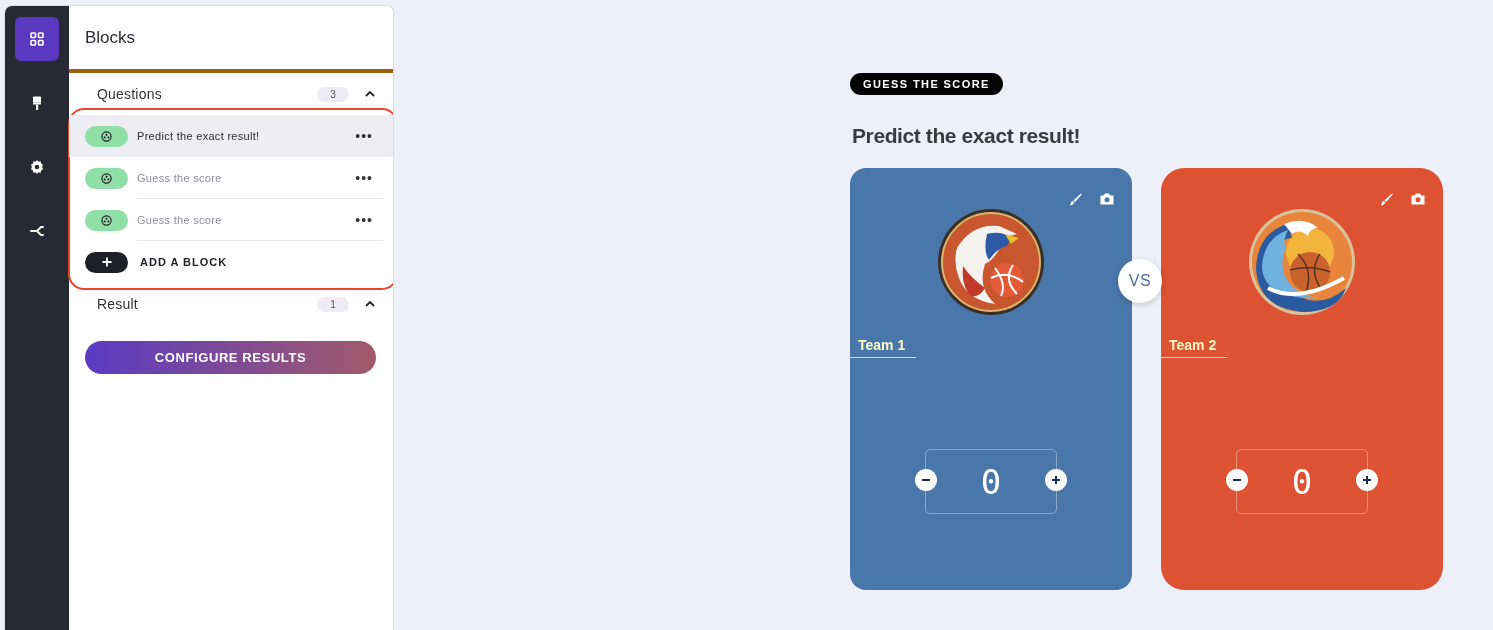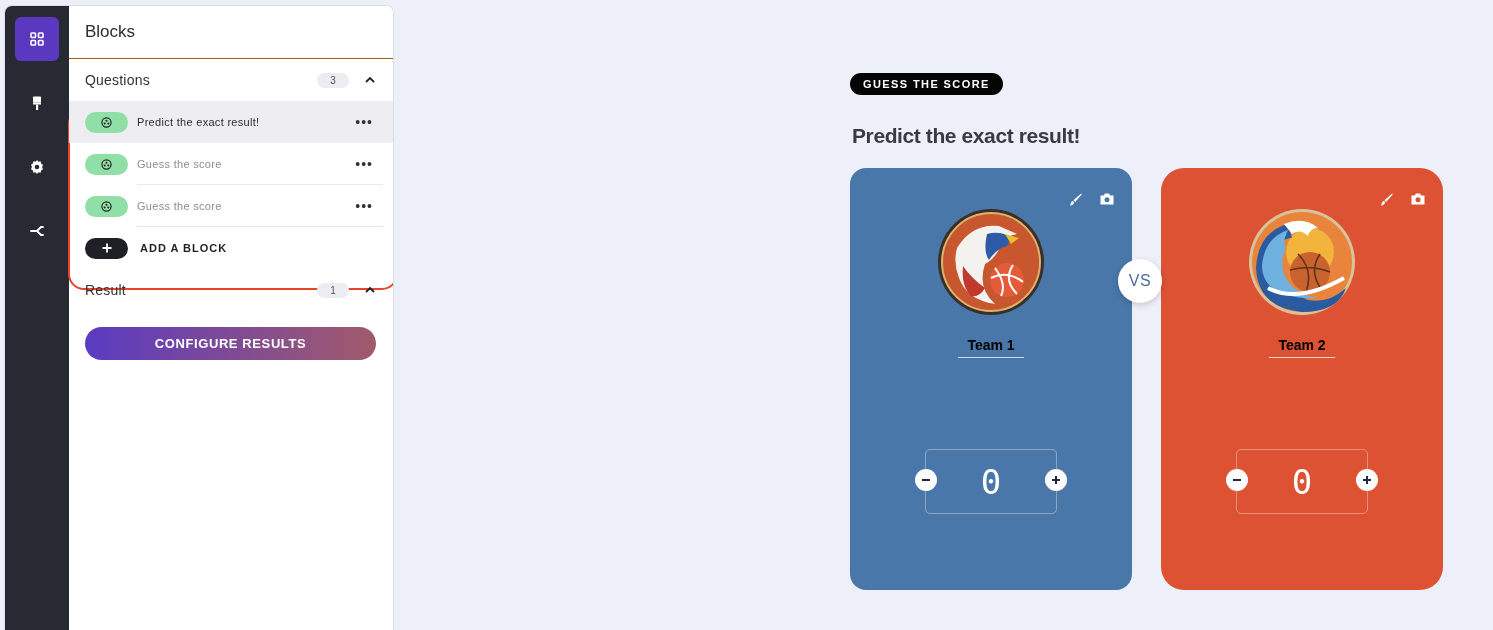--- a/index.html
+++ b/index.html
@@ -6,25 +6,25 @@
   html, body { width: 1493px; height: 630px; overflow: hidden; }
   body { background: #eef0f9; font-family: "Liberation Sans", sans-serif; position: relative; }
 
   .app-shell { position: absolute; left: 4px; top: 5px; width: 390px; height: 630px; border-radius: 8px 8px 0 0; overflow: hidden; border: 1px solid #dcdcee; border-bottom: none; display: flex; background: #fff; }
   .rail { width: 64px; background: #282a33; height: 100%; display: flex; flex-direction: column; align-items: center; padding-top: 11px; }
   .rail-btn { width: 44px; height: 44px; border-radius: 6px; display: flex; align-items: center; justify-content: center; margin-bottom: 20px; cursor: pointer; }
   .rail-btn.active { background: #5a39c0; }
   .rail-btn svg { width: 16px; height: 16px; }
 
   .panel { flex: 1; background: #fff; position: relative; }
-  .panel-header { height: 53px; border-bottom: 1px solid #a16207; padding-left: 16px; display: flex; align-items: center; }
+  .panel-header { height: 67px; border-bottom: 4px solid #a16207; padding-left: 16px; display: flex; align-items: center; }
   .panel-title { font-size: 17px; color: #2b2b33; }
 
   .section-head { height: 42px; display: flex; align-items: center; padding: 0 16px; position: relative; }
-  .section-title { font-size: 14px; color: #333; flex: 1; letter-spacing: 0.2px; }
+  .section-title { font-size: 14px; color: #333; flex: 1; letter-spacing: 0.2px; margin-left: 12px; }
   .count-badge { background: #ececf2; color: #555; font-size: 10px; border-radius: 8px; width: 32px; height: 15px; display: flex; align-items: center; justify-content: center; margin-right: 14px; }
   .chev { width: 14px; height: 14px; display: flex; align-items: center; justify-content: center; cursor: pointer; }
 
   .highlight-box { position: absolute; left: -1px; top: 102px; width: 330px; height: 182px; border: 2px solid #e8452a; border-radius: 16px; pointer-events: none; }
 
   .q-item { height: 42px; display: flex; align-items: center; padding: 0 16px; position: relative; cursor: pointer; }
   .q-item.selected { background: #eeedf2; }
   .q-item .sep { position: absolute; left: 68px; right: 10px; bottom: 0; height: 1px; background: #e7e7ec; }
   .pill { width: 43px; height: 21px; border-radius: 11px; background: #8fdfa7; display: flex; align-items: center; justify-content: center; flex-shrink: 0; }
   .pill.dark { background: #1f2027; }
@@ -39,21 +39,21 @@
   .canvas { position: absolute; left: 850px; top: 0; }
   .tag { position: absolute; left: 0; top: 73px; background: #050505; color: #fff; font-size: 11px; font-weight: bold; letter-spacing: 1.4px; height: 22px; padding: 0 13px; border-radius: 11px; display: flex; align-items: center; white-space: nowrap; }
   .headline { position: absolute; left: 2px; top: 124px; font-size: 21px; font-weight: bold; color: #3a3a40; letter-spacing: -0.4px; white-space: nowrap; }
 
   .team-card { position: absolute; top: 168px; width: 282px; height: 422px; border-radius: 16px; }
   .team-card.t1 { left: 0; }
   .team-card.t2 { left: 311px; border-radius: 23px; }
   .card-tools { position: absolute; top: 22px; right: 16px; display: flex; gap: 14px; }
   .tool { width: 18px; height: 18px; display: flex; align-items: center; justify-content: center; cursor: pointer; }
   .logo { position: absolute; left: 87px; top: 40px; width: 108px; height: 108px; border-radius: 50%; overflow: hidden; }
-  .team-name { position: absolute; left: 0; right: 0; top: 169px; text-align: center; color: #000000; font-size: 14px; font-weight: bold; }
+  .team-name { position: absolute; left: 0; right: 0; top: 169px; text-align: left; color: #fef9c3; font-size: 14px; font-weight: bold; }
   .team-name span { display: inline-block; padding: 0 8px 4px; border-bottom: 1px solid rgba(255,255,255,0.75); min-width: 66px; }
   .score-box { position: absolute; left: 75px; top: 281px; width: 132px; height: 65px; border: 1px solid rgba(255,255,255,0.35); border-radius: 5px; display: flex; align-items: center; justify-content: center; }
   .score-val { color: #fff; font-size: 34px; font-family: "DejaVu Sans Mono", monospace; }
   .step { position: absolute; top: 301px; width: 22px; height: 22px; border-radius: 50%; background: #fff; display: flex; align-items: center; justify-content: center; cursor: pointer; }
   .step.minus { left: 65px; }
   .step.plus { left: 195px; }
 
   .vs { position: absolute; left: 268px; top: 259px; width: 44px; height: 44px; border-radius: 50%; background: #fff; box-shadow: 0 2px 6px rgba(0,0,0,0.18); display: flex; align-items: center; justify-content: center; font-size: 16px; color: #4d6c9a; letter-spacing: 0.5px; z-index: 2; }
 </style>
 </head>

